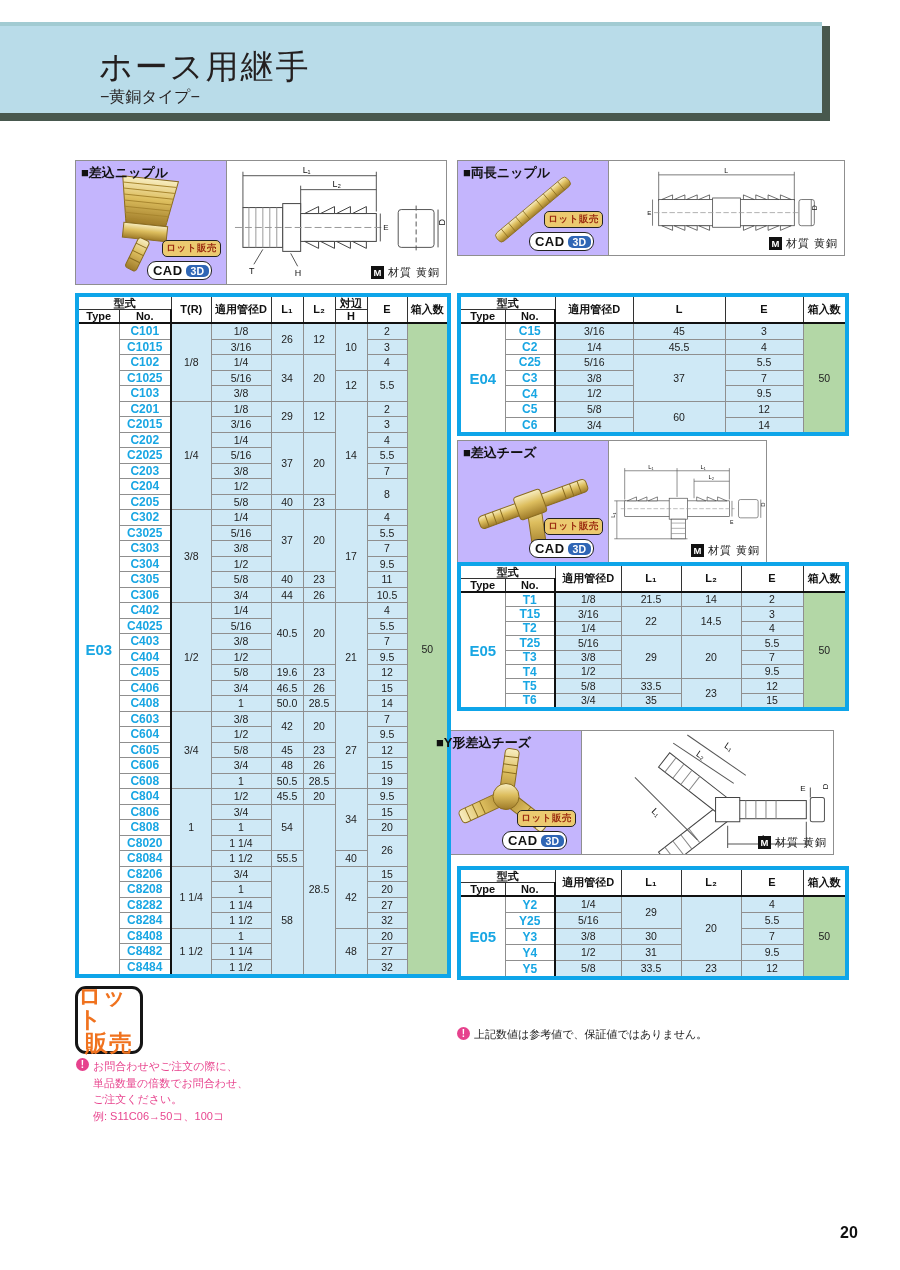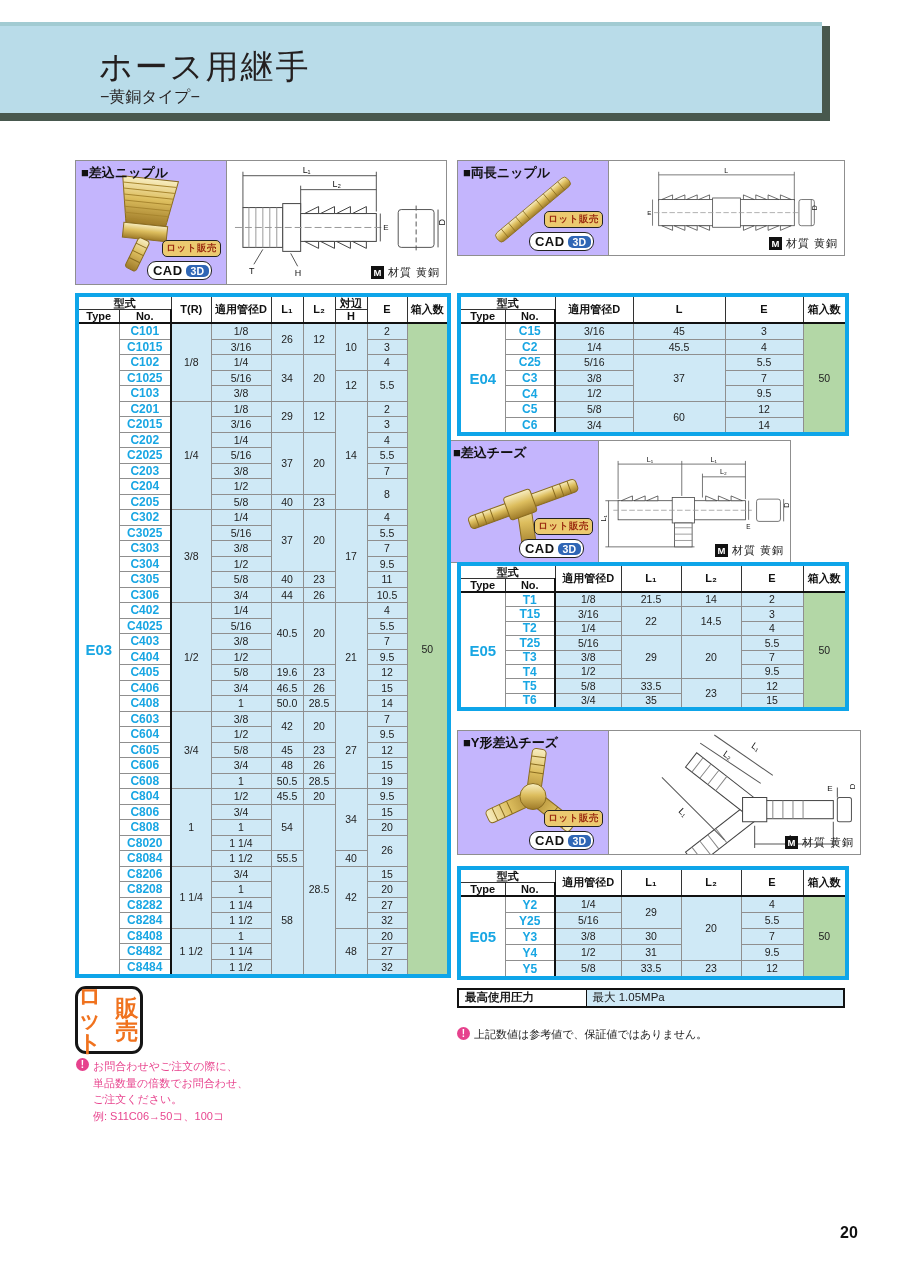--- a/index.html
+++ b/index.html
@@ -49,21 +49,21 @@
   table.spec{position:absolute;border-collapse:collapse;table-layout:fixed;border:2px solid #111;background:#fff;}
   .spec td{border:1px solid #333;font-size:11.5px;height:16px;padding:0 0 0 6px;line-height:1;}
   .spec .spec-label{background:#fff;font-weight:bold;border-right:1.5px solid #111;}
   .spec .spec-value{background:#cfe9f6;}
 
   
   .note-icon{display:inline-block;width:13px;height:13px;border-radius:50%;background:#e6428d;color:#fff;
              font-size:10px;font-weight:bold;text-align:center;line-height:13px;margin-right:4px;flex:none;}
   .note-right{position:absolute;left:457px;top:1027px;display:flex;align-items:flex-start;font-size:11px;color:#222;}
   .lot-stamp{position:absolute;left:75px;top:986px;width:62px;height:62px;border:3px solid #151515;border-radius:11px;
-             background:#fff;display:flex;flex-direction:row;align-items:center;justify-content:center;
+             background:#fff;display:flex;flex-direction:column;align-items:center;justify-content:center;
              color:#f0721e;font-weight:bold;font-size:23px;line-height:1.02;letter-spacing:1px;}
   .note-left{position:absolute;left:76px;top:1058px;font-size:11px;color:#e8468f;line-height:1.5;}
   .note-left .line1{display:flex;align-items:flex-start;}
   .note-left .ind{padding-left:17px;}
   .pagenum{position:absolute;left:840px;top:1224px;font-size:16px;font-weight:bold;color:#111;}
 
   
   text{font-family:"Liberation Sans","DejaVu Sans",sans-serif;}
 </style>
 </head>
@@ -193,21 +193,21 @@
         <text x="15" y="70" font-size="8" fill="#111">E</text>
         <text x="235" y="70" font-size="9" fill="#111" transform="rotate(-90 232 67)">D</text>
       </svg>
       <div class="mat-badge">
         <span class="micon">M</span>
         <span class="mlabel">材質 黄銅</span>
       </div>
     </div>
   </div>
 
-  <div class="panel" style="left:447px;top:440px;width:344px;height:123px">
+  <div class="panel" style="left:457px;top:440px;width:310px;height:123px">
     <div class="photo">
       <div class="ptitle">■差込チーズ</div>
       <svg viewBox="0 0 150 120">
         <defs>
             <linearGradient id="g3" x1="0" y1="0" x2="0" y2="1">
           <stop offset="0" stop-color="#f8eec2"></stop>
               <stop offset=".45" stop-color="#ddbe5e"></stop>
               <stop offset="1" stop-color="#9e7a28"></stop>
         </linearGradient>
           </defs>
@@ -259,21 +259,21 @@
         <text x="185" y="95" font-size="8" fill="#111">E</text>
         <text x="239" y="75" font-size="9" fill="#111" transform="rotate(-90 236 72)">D</text>
       </svg>
       <div class="mat-badge">
         <span class="micon">M</span>
         <span class="mlabel">材質 黄銅</span>
       </div>
     </div>
   </div>
 
-  <div class="panel" style="left:457px;top:730px;width:404px;height:125px">
+  <div class="panel" style="left:430px;top:730px;width:404px;height:125px">
     <div class="photo">
       <div class="ptitle">■Y形差込チーズ</div>
       <svg viewBox="0 0 150 120">
         <defs>
             <linearGradient id="g4" x1="0" y1="0" x2="0" y2="1">
           <stop offset="0" stop-color="#f8eec2"></stop>
               <stop offset=".45" stop-color="#ddbe5e"></stop>
               <stop offset="1" stop-color="#9e7a28"></stop>
         </linearGradient>
           </defs>
@@ -844,24 +844,20 @@
         </tr>
       </tbody>
   </table>
 
   <table class="spec" style="left:457px;top:988px;width:388px">
     <colgroup>
         <col style="width:128px">
         <col>
       </colgroup>
     <tbody>
-    <tr>
-      <td class="spec-label">最高使用圧力</td>
-      <td class="spec-value">最大 1.05MPa</td>
-    </tr>
   </tbody>
     </table>
 
   <div class="note-right">
     <span class="note-icon">!</span>
     <span>上記数値は参考値で、保証値ではありません。</span>
   </div>
 
   <div class="lot-stamp">
     <span>ロット</span>

